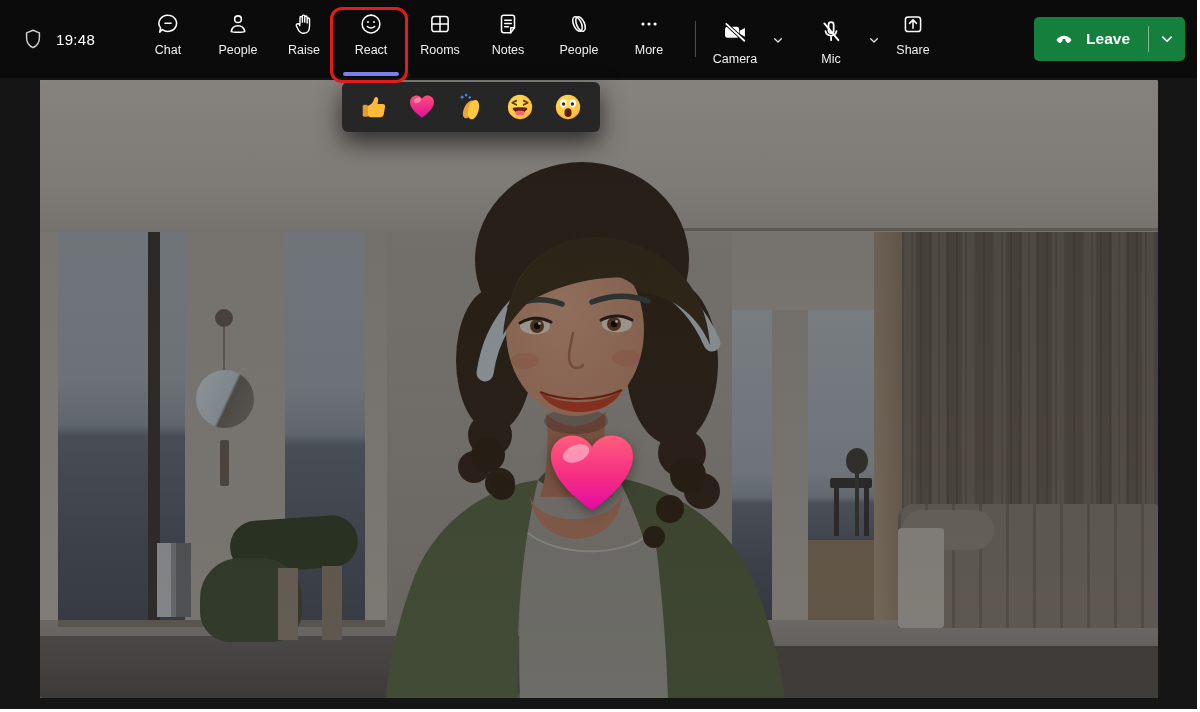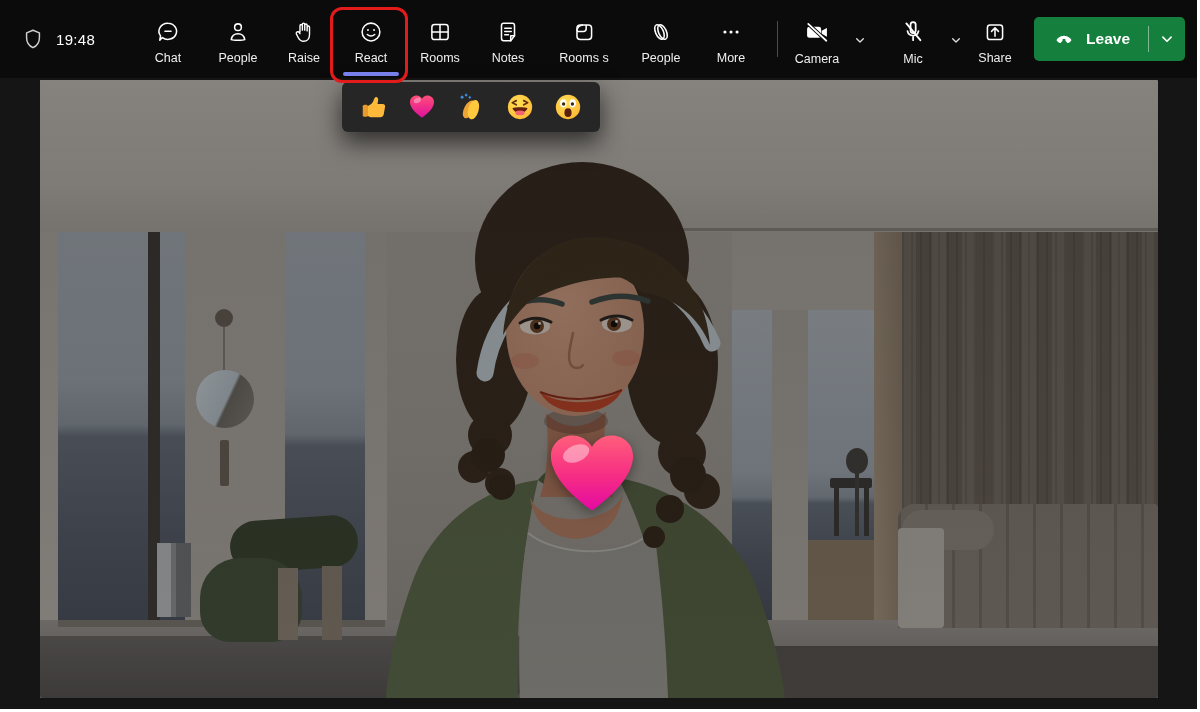--- a/index.html
+++ b/index.html
@@ -8,21 +8,21 @@
   .app { position:absolute; left:0; top:0; width:1197px; height:709px;
          background:#0e0e0e; overflow:hidden; }
 
   
   .toolbar { position:absolute; left:0; top:0; width:100%; height:78px;
              background:#0b0b0b; display:flex; align-items:stretch; z-index:40; }
   .tb-left { width:133px; display:flex; align-items:center; }
   .shield { margin-left:22px; display:flex; }
   .clock { margin-left:12px; color:#fff; font-size:15px; letter-spacing:.3px; }
   .ti { position:relative; display:flex; flex-direction:column; align-items:center;
-        padding-top:19px; cursor:pointer; background:none; border:none; }
+        padding-top:11px; cursor:pointer; background:none; border:none; }
   .ti .lbl { margin-top:3px; font-size:12.5px; color:#efefef; white-space:nowrap; }
   .w70{width:70px}.w62{width:62px}.w72{width:72px}.w66{width:66px}.w82{width:82px}.w68{width:68px}
   .underline { position:absolute; bottom:2px; left:50%; transform:translateX(-50%);
                width:56px; height:4.5px; border-radius:3px; background:#7d85f4; }
   .annotation { position:absolute; left:330px; top:7px; width:78px; height:76px;
                 border:3.5px solid #e41b1b; border-radius:12px; z-index:95; pointer-events:none; }
   .vdiv { width:1px; height:36px; background:#4b4b4b; margin:21px 10px 0 12px; }
   .dev { position:relative; display:flex; padding-top:18px; }
   .dev .main { display:flex; flex-direction:column; align-items:center; width:58px; }
   .dev .main .lbl { margin-top:3px; font-size:12.5px; color:#efefef; }
@@ -182,29 +182,20 @@
     <button class="ti w70">
       <span>
         <svg width="26" height="26" viewBox="0 0 24 24" fill="none" stroke="#fff" stroke-width="1.4" stroke-linecap="round" stroke-linejoin="round">
             <path d="M6 6 a2 2 0 0 1 2 -2 h8 a2 2 0 0 1 2 2 v9.5 L14.5 20 H8 a2 2 0 0 1 -2 -2 Z"></path>
             <path d="M9 8.5 h6 M9 11.5 h6 M9 14.5 h3.5 M18 15.5 L14.5 15.5 L14.5 20"></path>
           </svg>
       </span>
       <span class="lbl">Notes</span>
     </button>
 
-    <button class="ti w82">
-      <span>
-        <svg width="26" height="26" viewBox="0 0 24 24" fill="none" stroke="#fff" stroke-width="1.4" stroke-linejoin="round">
-            <rect x="5.5" y="5.5" width="13.5" height="13.5" rx="3"></rect>
-            <path d="M5.5 11 a5.5 5.5 0 0 1 5.5 -5.5 M14 5.5 V9 a2.5 2.5 0 0 1 -2.5 2.5 H5.5"></path>
-          </svg>
-      </span>
-      <span class="lbl">Rooms s</span>
-    </button>
 
     <button class="ti w72">
       <span>
         <svg width="26" height="26" viewBox="0 0 24 24" fill="none" stroke="#fff" stroke-width="1.4">
             <ellipse cx="10.6" cy="12" rx="3.6" ry="7.2" transform="rotate(-24 10.6 12)"></ellipse>
             <ellipse cx="13.4" cy="12" rx="3.6" ry="7.2" transform="rotate(-24 13.4 12)"></ellipse>
           </svg>
       </span>
       <span class="lbl">People</span>
     </button>

